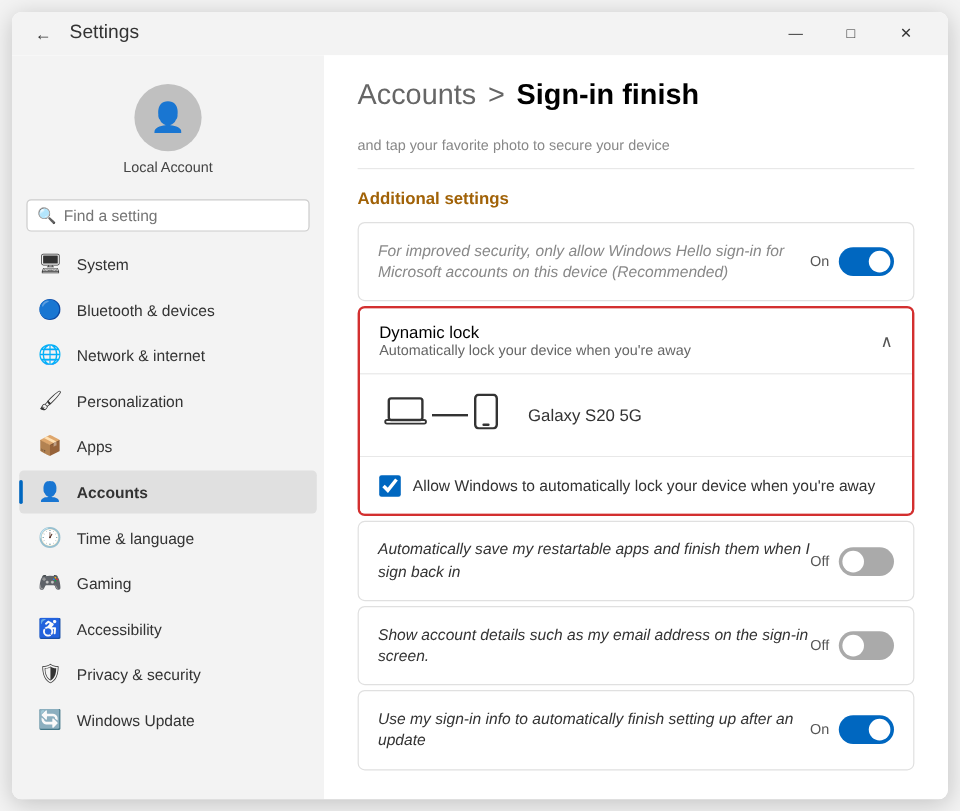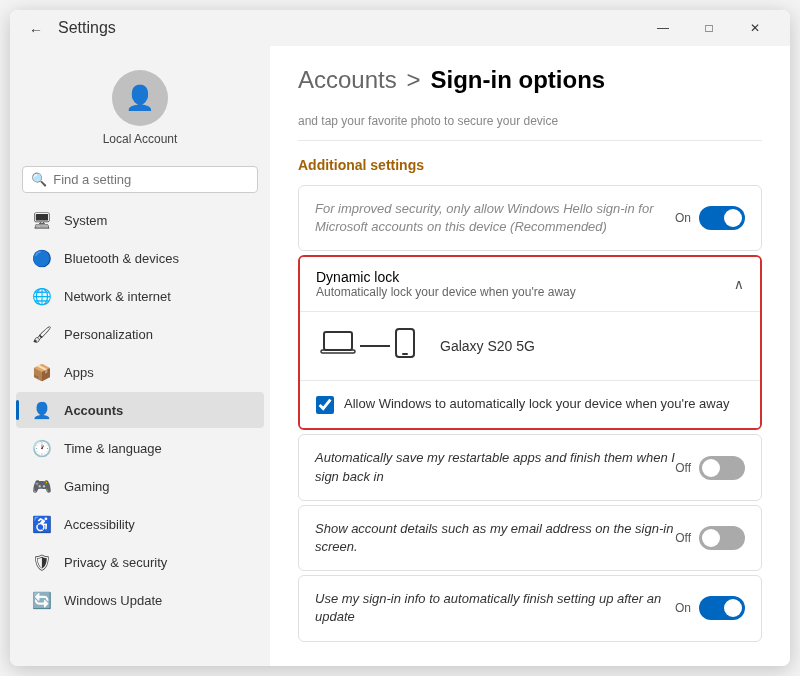--- a/index.html
+++ b/index.html
@@ -301,21 +301,21 @@
       font-size: 22px;
       color: #333;
     }
     .device-name {
       font-size: 14px;
       color: #333;
       margin-left: 12px;
     }
     .dynamic-lock-checkbox-row {
       display: flex;
-      align-items: flex-start;
+      align-items: center;
       padding: 14px 16px;
       gap: 10px;
       background: #fff;
     }
     .checkbox-input {
       width: 18px;
       height: 18px;
       accent-color: #0067c0;
       flex-shrink: 0;
       margin-top: 1px;
@@ -406,21 +406,21 @@
         <span>Windows Update</span>
       </div>
     </div>
 
     <div class="main">
 
       <div class="page-header">
         <div class="breadcrumb">
           <span class="parent">Accounts</span>
           <span class="breadcrumb-sep">&gt;</span>
-          <span class="current">Sign-in options</span>
+          <span class="current">Sign-in finish</span>
         </div>
       </div>
 
       <div class="top-partial">
         <span>and tap your favorite photo to secure your device</span>
       </div>
 
       <div class="section-title">Additional settings</div>
 
       <div class="setting-card">

